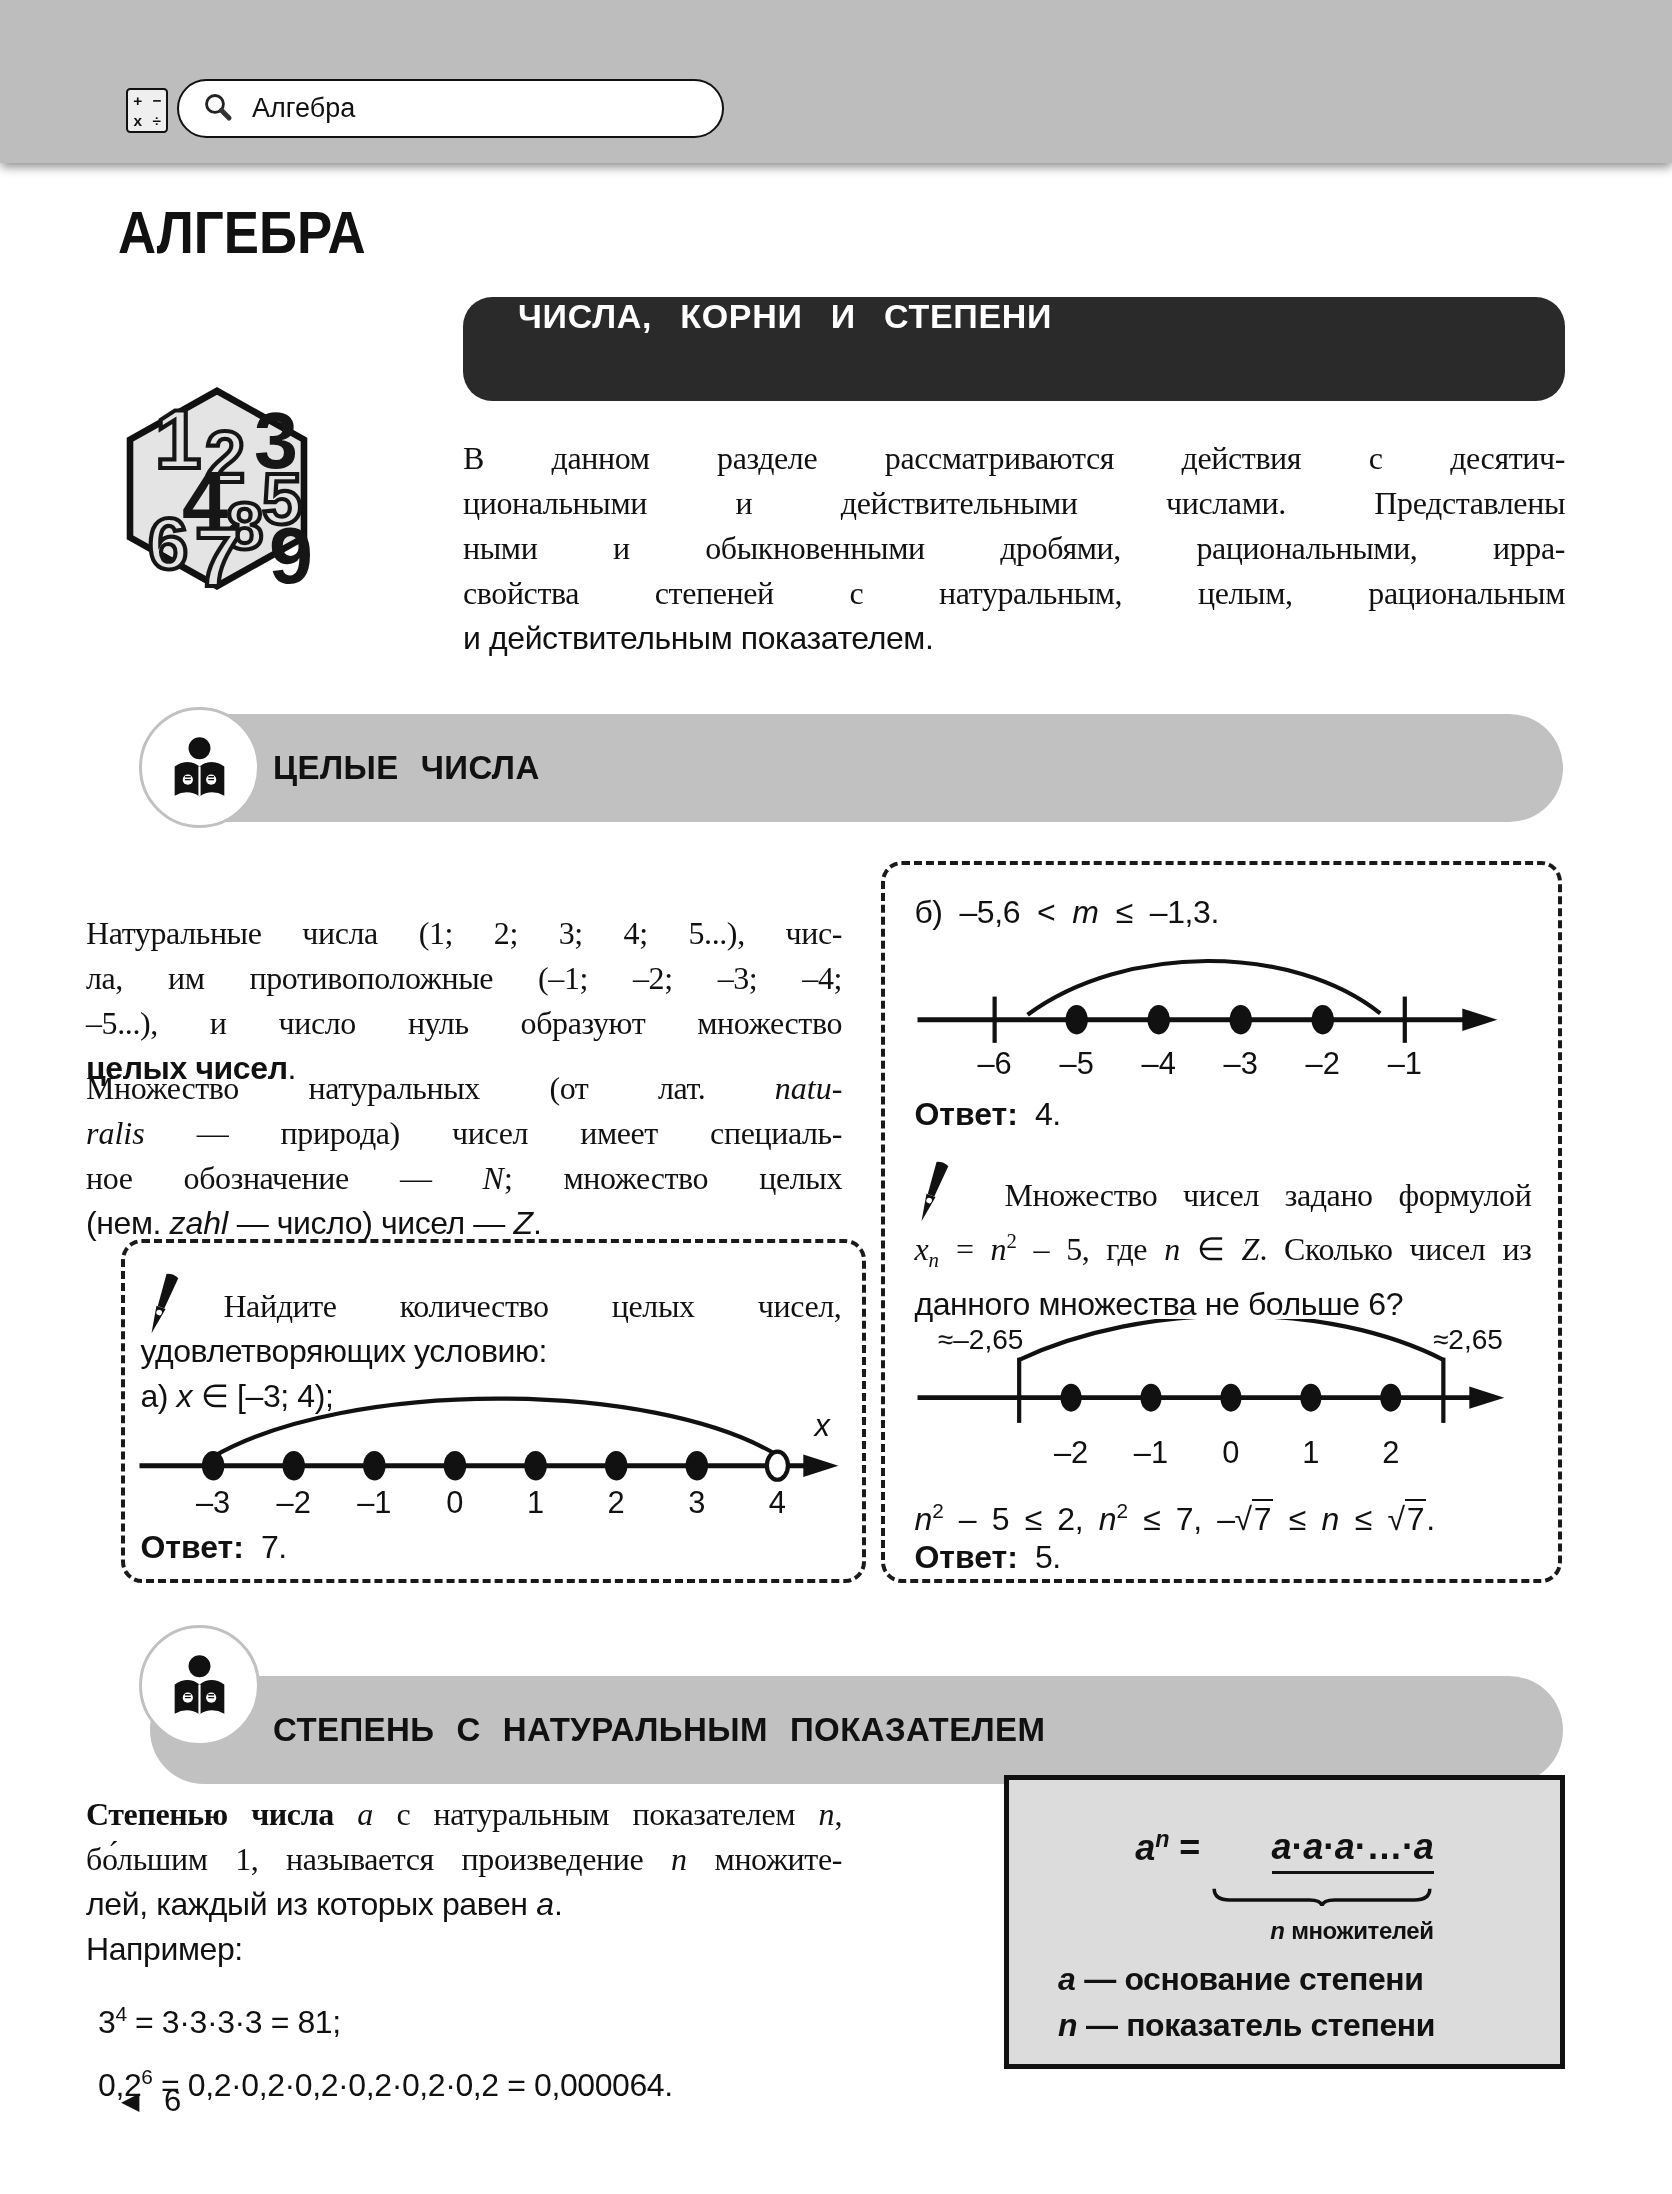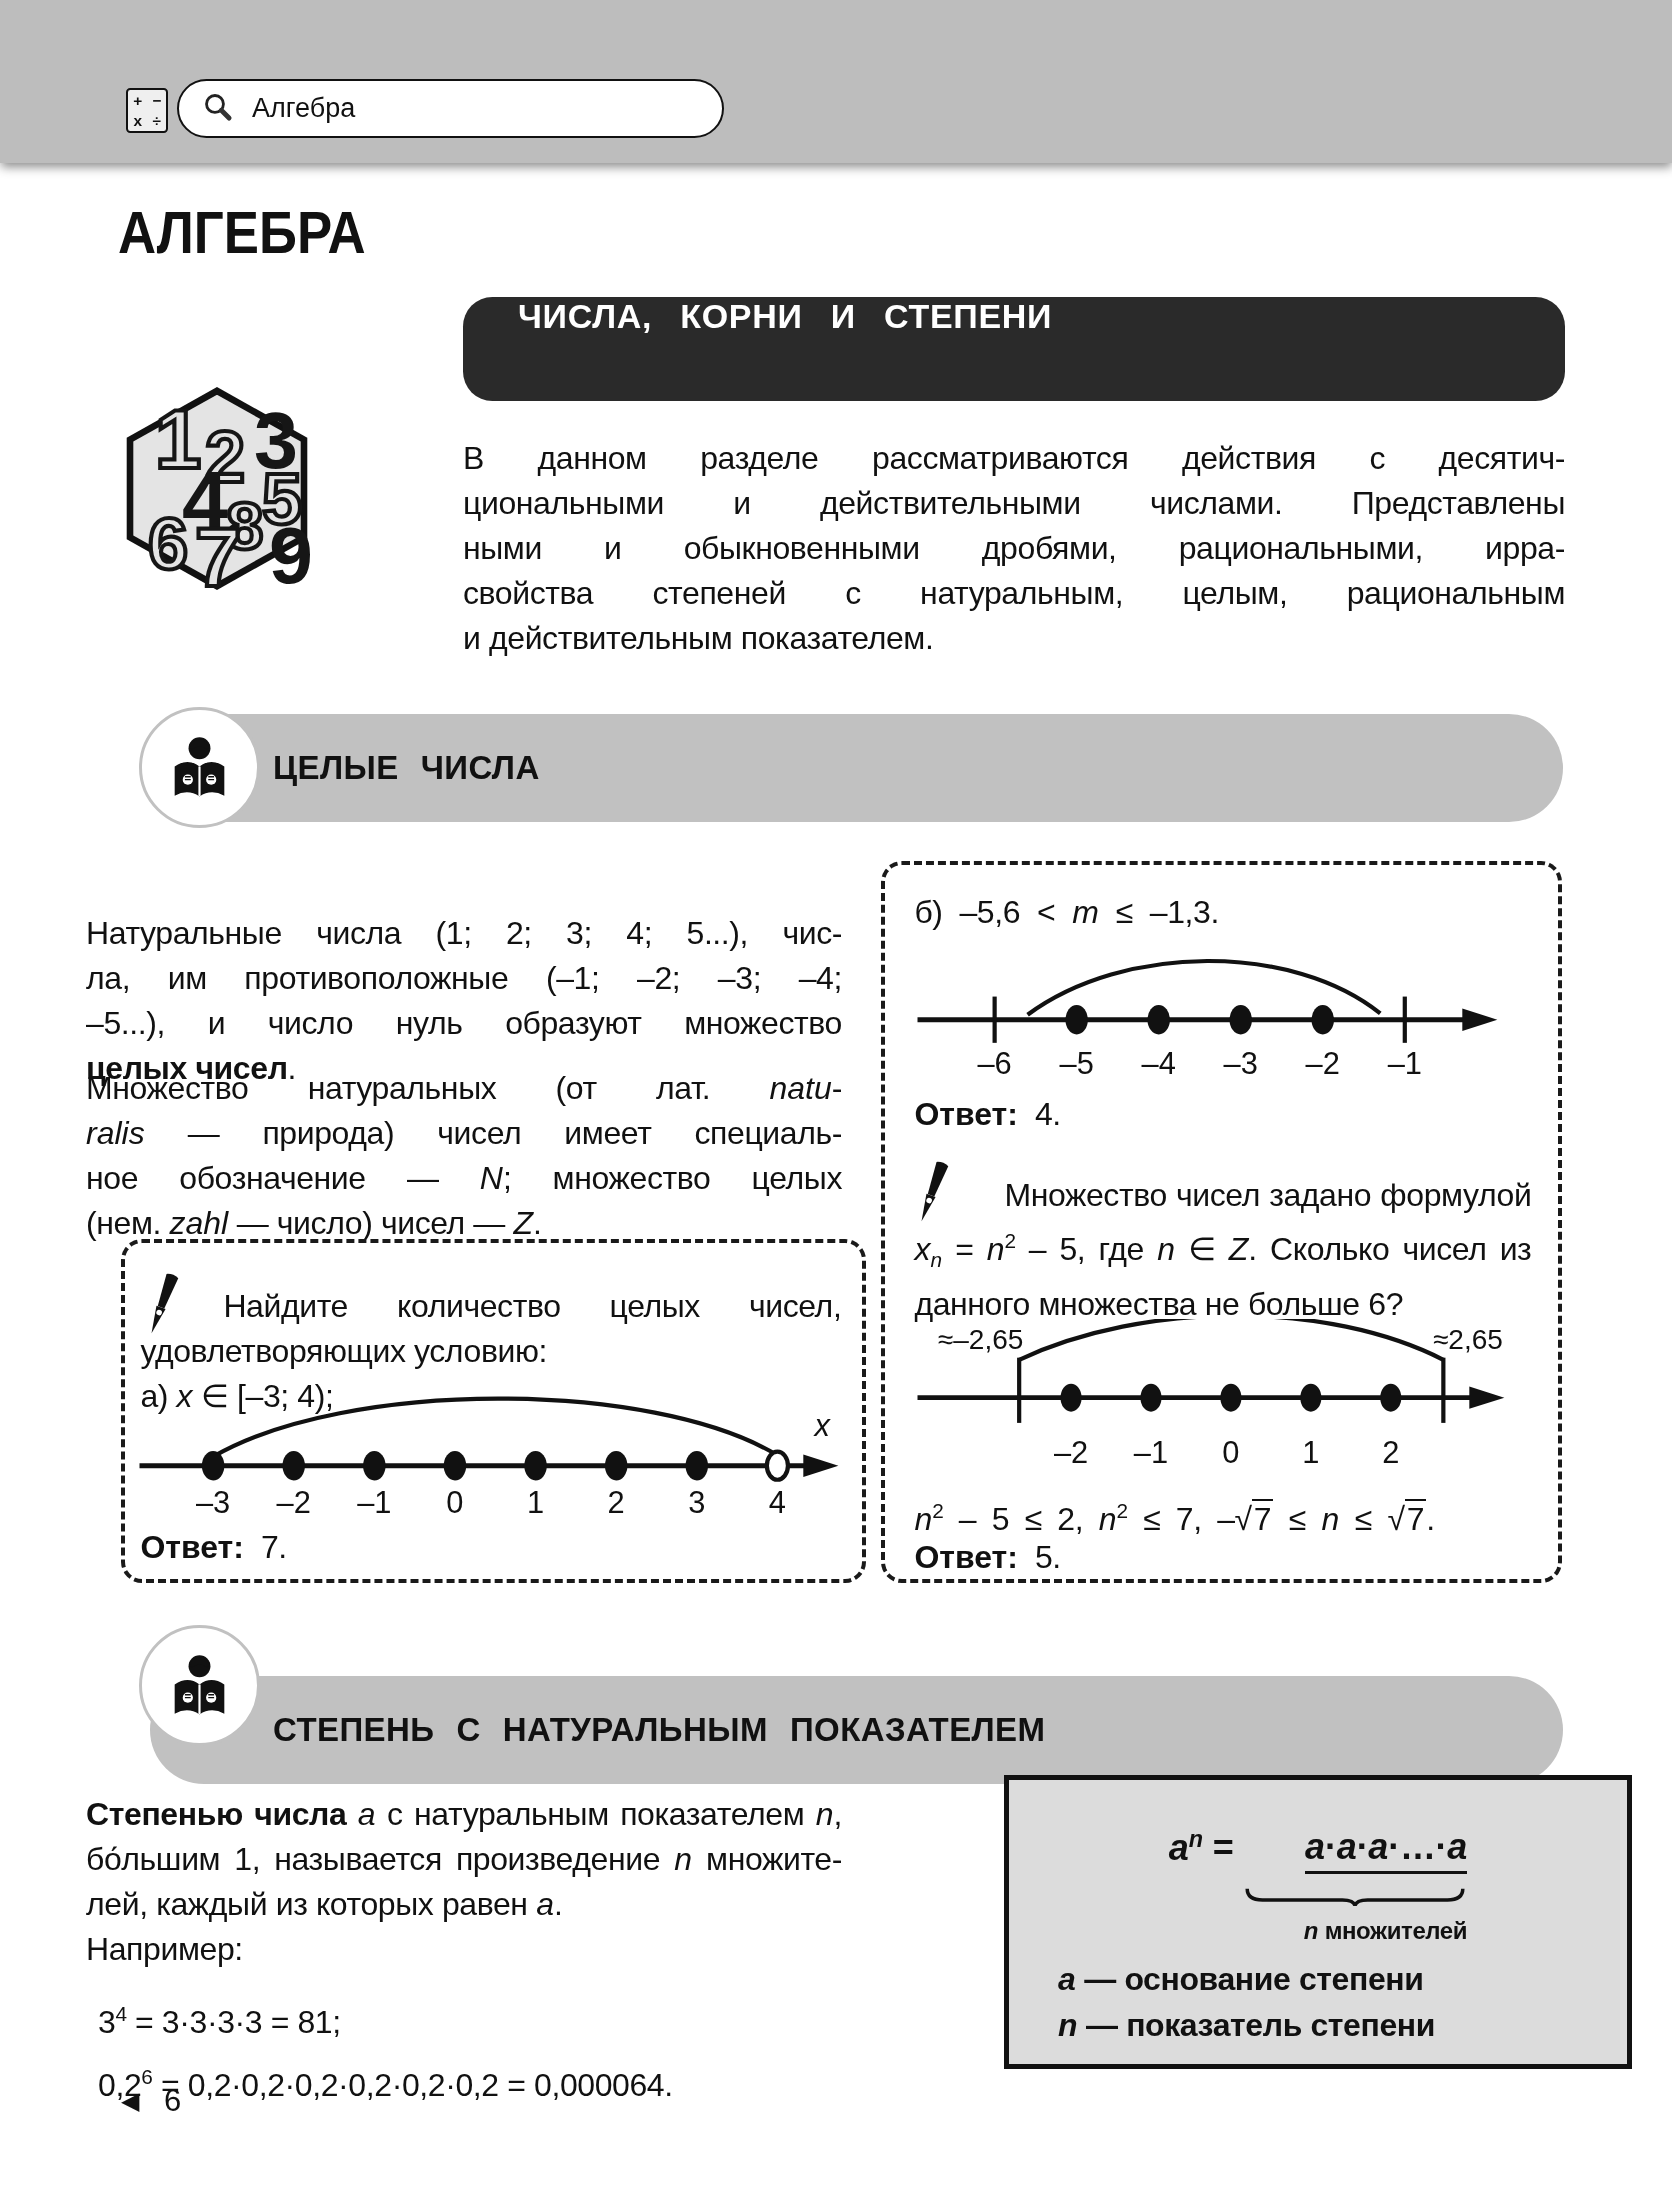--- a/index.html
+++ b/index.html
@@ -27,42 +27,42 @@
   
   .hex{position:absolute;left:112px;top:387px;width:210px;height:203px;}
   .hex .outer,.hex .inner{clip-path:polygon(50% 0%,93% 25%,93% 75%,50% 100%,7% 75%,7% 25%);}
   .hex .outer{position:absolute;inset:0;background:#111;}
   .hex .inner{position:absolute;inset:7.7px;background:#e4e4e4;}
   .hex b{position:absolute;font-weight:800;line-height:1;letter-spacing:0;}
   .hx-o{color:#e4e4e4;-webkit-text-stroke:4.2px #161616;}
   .hx-s{color:#161616;}
   
   .para{position:absolute;font-size:32px;line-height:45px;}
-  .jl{text-align:justify;text-align-last:justify;}
+  .jl{text-align:justify;text-align-last:justify;font-family:Liberation Serif, serif;}
   .intro{left:463px;top:436px;width:1102px;}
   
   .secb{position:absolute;left:150px;width:1413px;height:108px;background:#c1c1c1;border-radius:56px;}
   .secb .t{position:absolute;left:123px;top:0;height:108px;display:flex;align-items:center;
            font-size:33px;font-weight:700;letter-spacing:0.4px;word-spacing:12.6px;}
   .badge{position:absolute;width:121px;height:121px;border-radius:50%;background:#fff;
          border:3.5px solid #c1c1c1;box-sizing:border-box;display:flex;align-items:center;justify-content:center;}
   
   .dash{position:absolute;border:4.2px dashed #1a1a1a;border-radius:21px;box-sizing:border-box;}
   .ans{position:absolute;font-size:32px;}
   .ans b{letter-spacing:0;}
   .penic{position:absolute;}
   .nl{position:absolute;}
   .nl text{font-size:44px;fill:#111;letter-spacing:0;}
   .nl .it{font-style:italic;}
   sup{font-size:65%;}
   sub{font-size:65%;}
   .rad{border-top:2.8px solid #111;padding:0 2.1px;}
   
   .ex{position:absolute;font-size:32px;}
-  .fbox{position:absolute;left:1004px;top:1775px;width:628px;height:294px;background:#dcdcdc;
+  .fbox{position:absolute;left:1004px;top:1775px;width:561px;height:294px;background:#dcdcdc;
         border:5.6px solid #111;box-sizing:border-box;}
   .fbox .frm{position:absolute;left:0;top:46px;width:100%;display:flex;justify-content:center;
              align-items:flex-start;font-size:36px;font-weight:700;}
   .fbox .lead{margin-right:9.8px;}
   .prodcol{display:flex;flex-direction:column;align-items:flex-end;}
   .uline{border-bottom:3.5px solid #111;padding-bottom:2.8px;}
   .bracelbl{font-size:24px;font-weight:700;margin-top:1.4px;}
   .fbox .def{position:absolute;left:49px;font-size:32px;font-weight:700;}
   
   .foot{position:absolute;left:121px;top:2083px;font-size:31px;display:flex;align-items:center;gap:25px;}

